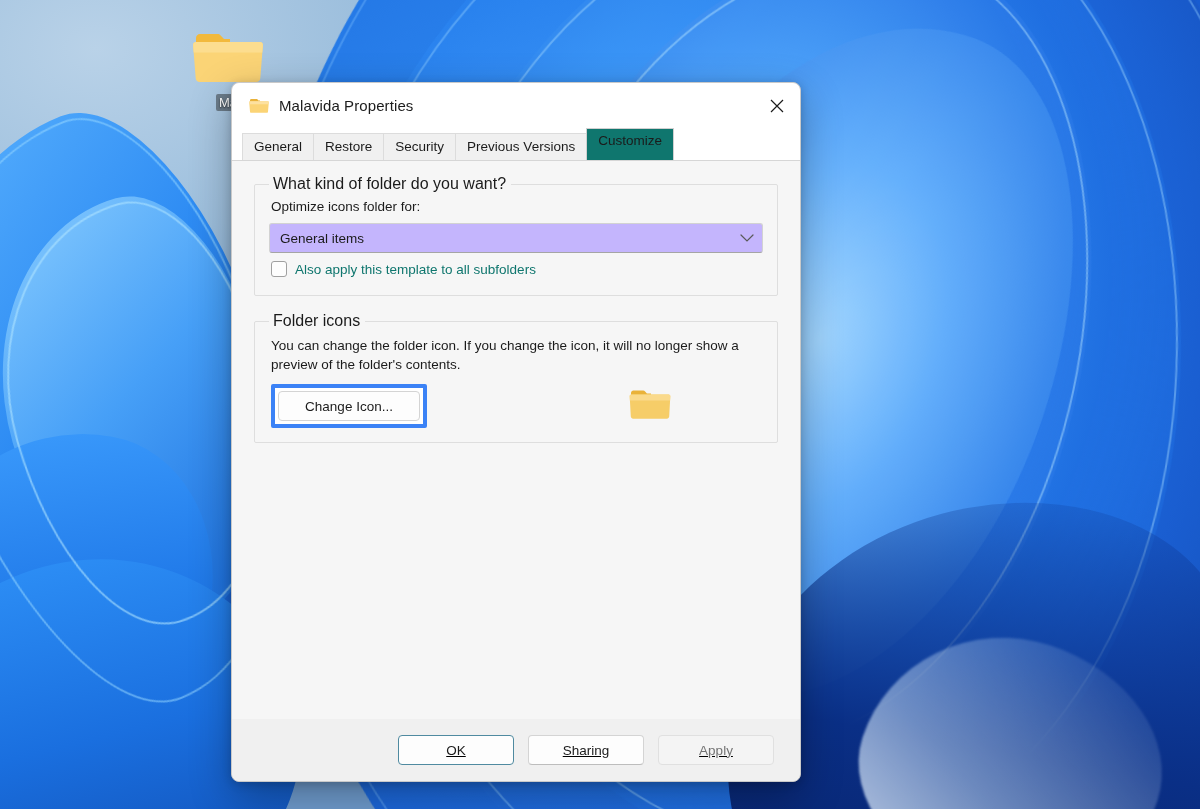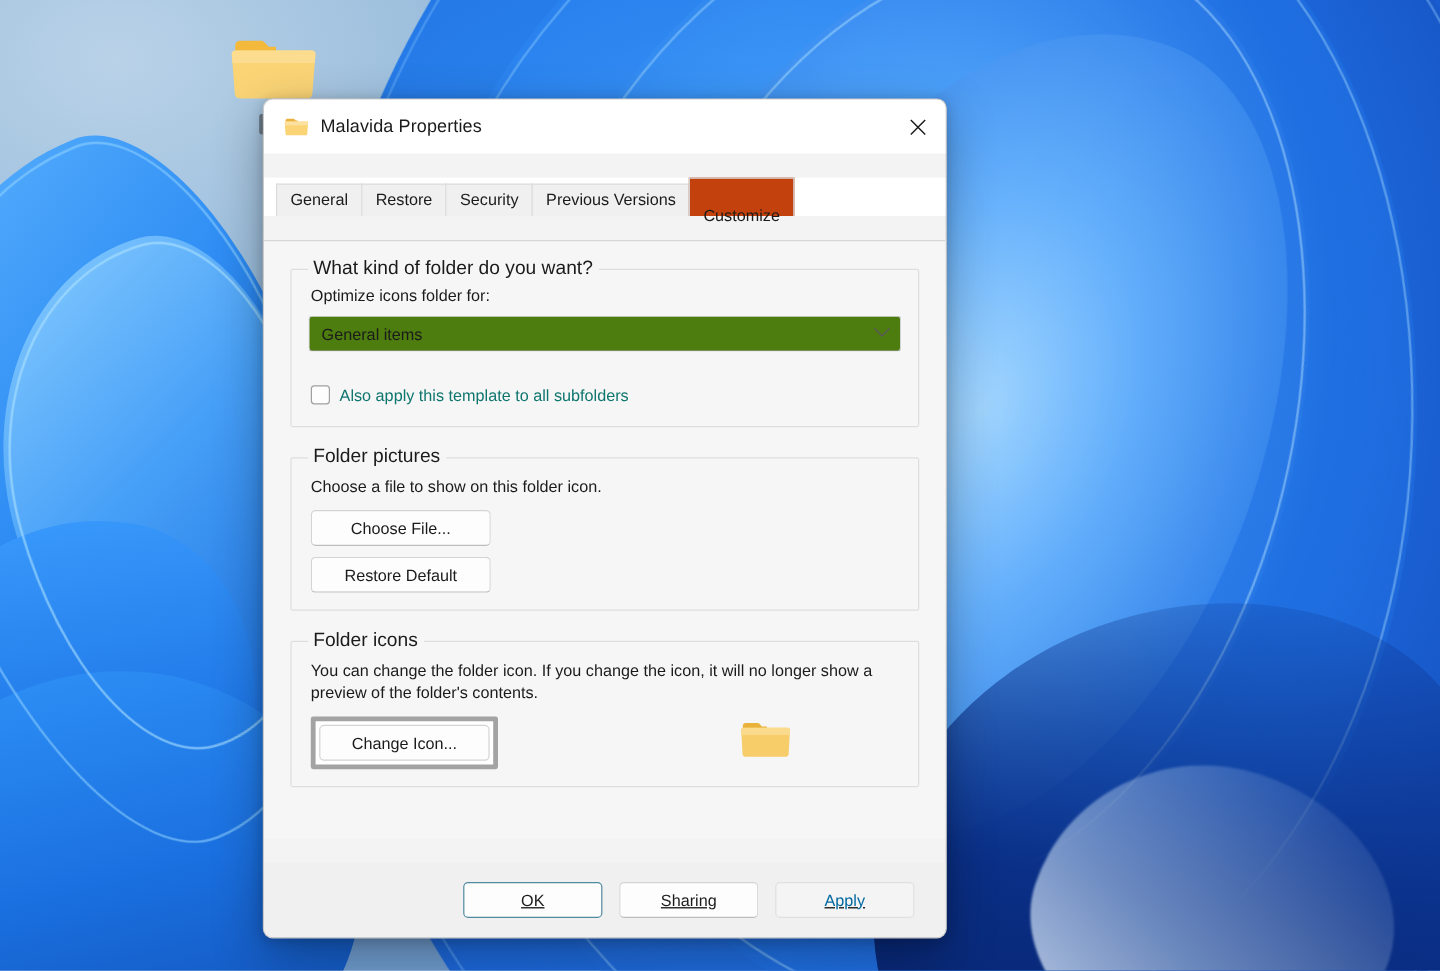--- a/index.html
+++ b/index.html
@@ -199,33 +199,32 @@
     color: #ffffff;
     background: rgba(30,30,30,0.45);
     text-shadow: 0 1px 2px rgba(0,0,0,.7);
     white-space: nowrap;
     border-radius: 2px;
   }
 
   
   #properties-dialog {
     position: absolute;
-    left: 219px;
+    left: 231px;
     top: 82px;
     width: 570px;
     height: 700px;
     background: #f3f3f3;
     border: 1px solid #c9c9c9;
     border-radius: 8px;
     box-shadow: 0 14px 42px rgba(0,0,0,0.30), 0 2px 10px rgba(0,0,0,0.18);
     z-index: 10;
     display: flex;
     flex-direction: column;
     overflow: hidden;
-    gap: 20px;
   }
 
   
   #title-bar {
     height: 45px;
     background: #ffffff;
     display: flex;
     align-items: center;
     flex: 0 0 auto;
     border-radius: 8px 8px 0 0;
@@ -270,24 +269,24 @@
     background: #f0f0f0;
     border: 1px solid #dcdcdc;
     border-bottom: none;
     margin-right: -1px;
     cursor: pointer;
     height: 27px;
     line-height: 16px;
     white-space: nowrap;
   }
   .tab.active {
-    background: #c2410c;
+    background: #0f766e;
     border-color: #d0d0d0;
     height: 32px;
-    padding-top: 23px;
+    padding-top: 4px;
     position: relative;
     z-index: 2;
     font-weight: 400;
   }
 
   
   #tab-page {
     flex: 1 1 auto;
     background: #f6f6f6;
     border-top: 1px solid #d6d6d6;
@@ -316,29 +315,29 @@
   .body-text {
     font-size: 13.5px;
     color: #1b1b1b;
     line-height: 19px;
     margin: 6px 0 10px 2px;
   }
 
   
   .combobox {
     height: 30px;
-    background: #4d7c0f;
+    background: #c4b5fd;
     border: 1px solid #d2d2d2;
     border-bottom-color: #a5a5a5;
     border-radius: 3px;
     display: flex;
     align-items: center;
     padding: 0 8px 0 10px;
     cursor: pointer;
-    margin-bottom: 28px;
+    margin-bottom: 8px;
   }
   .combobox .cb-value {
     font-size: 13.5px;
     color: #1b1b1b;
     flex: 1 1 auto;
   }
   .chevron { display: block; }
 
   
   .checkbox-row {
@@ -381,21 +380,21 @@
   #choose-file-button { margin-bottom: 9px; }
 
   .icon-row {
     display: flex;
     align-items: center;
     margin-top: 4px;
   }
   #change-icon-highlight {
     display: inline-block;
     padding: 3px;
-    border: 4px solid #a3a3a3;
+    border: 4px solid #3b82f6;
     border-radius: 2px;
     margin-left: 2px;
     background: #ffffff;
   }
   #change-icon-highlight .push-button {
     margin-left: 0;
     border: 1px solid #d4d4d4;
     min-width: 142px;
   }
   #folder-preview {
@@ -429,21 +428,21 @@
     background: #fdfdfd;
     border: 1px solid #d4d4d4;
     border-bottom-color: #bdbdbd;
     border-radius: 4px;
     cursor: pointer;
   }
   .footer-button.default {
     border: 1.6px solid #4f8aa0;
   }
   .footer-button.disabled {
-    color: #0369a1;
+    color: #737373;
     background: #f4f4f4;
     border-color: #e0e0e0;
     cursor: default;
   }
 </style>
 </head>
 <body>
 
 <div id="desktop">
 
@@ -524,29 +523,20 @@
             </svg>
           </span>
         </div>
 
         <div class="checkbox-row">
           <span class="checkbox-box"></span>
           <span class="cb-label">Also apply this template to all subfolders</span>
         </div>
       </fieldset>
 
-      <fieldset class="groupbox">
-        <legend>Folder pictures</legend>
-
-        <div class="body-text">Choose a file to show on this folder icon.</div>
-
-        <div class="push-button" id="choose-file-button">Choose File...</div>
-        <br>
-        <div class="push-button">Restore Default</div>
-      </fieldset>
 
       <fieldset class="groupbox">
         <legend>Folder icons</legend>
 
         <div class="body-text">You can change the folder icon. If you change the icon, it will no longer show a preview of the folder's contents.</div>
 
         <div class="icon-row">
           <div id="change-icon-highlight">
             <div class="push-button">Change Icon...</div>
           </div>

